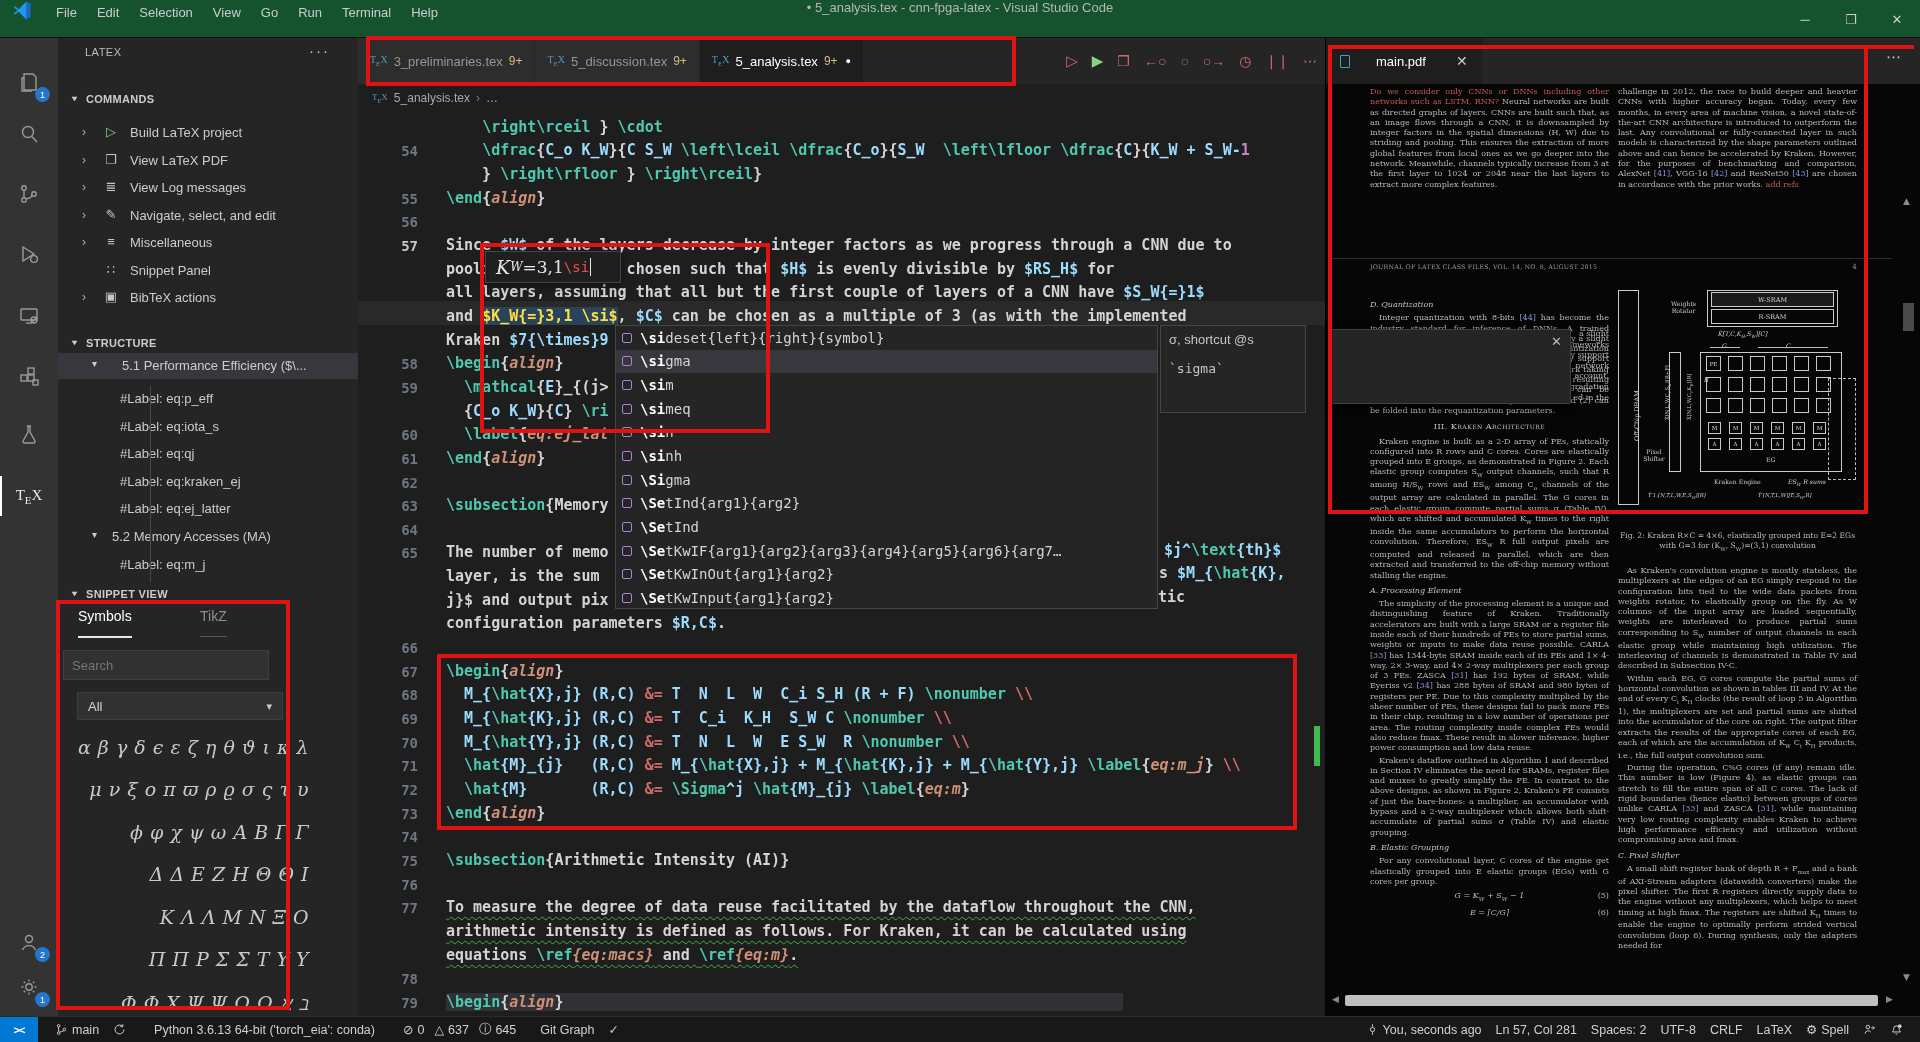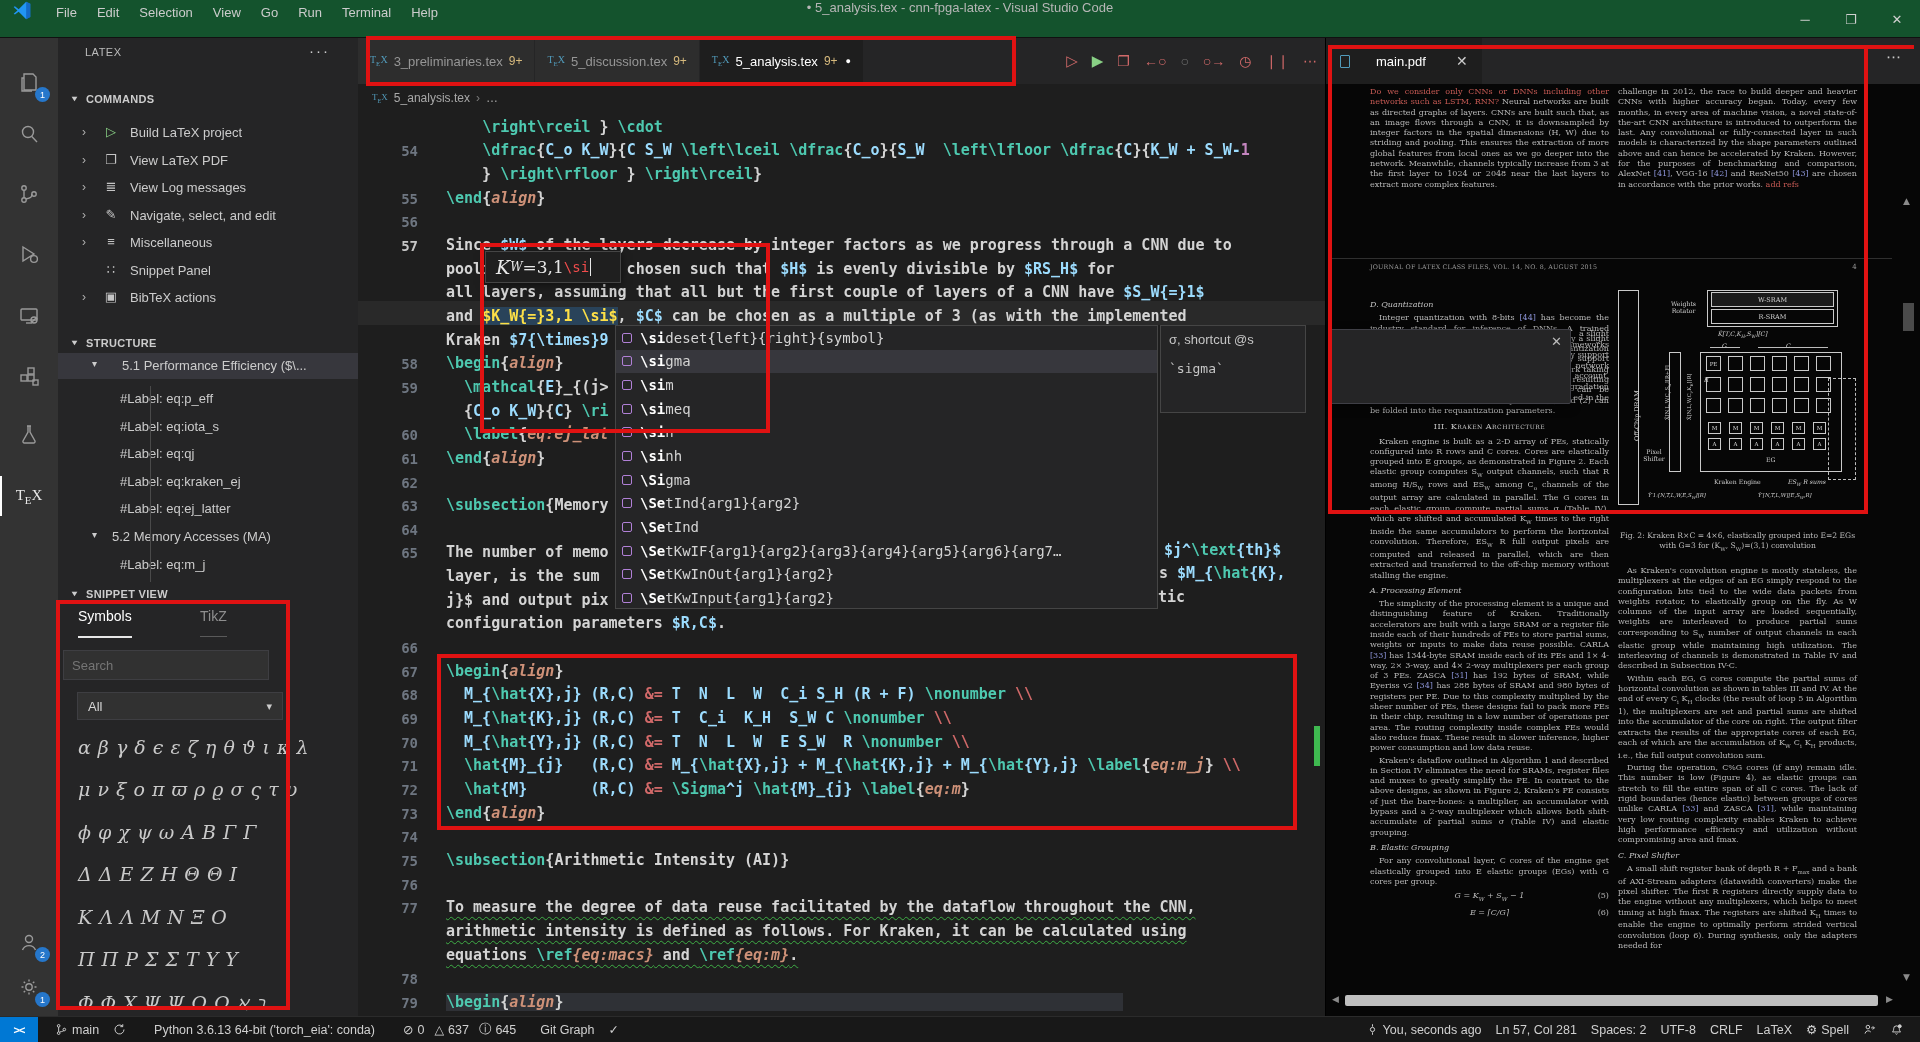--- a/index.html
+++ b/index.html
@@ -48,21 +48,21 @@
   
   .snip-tab { position:absolute; top:0; font-size:14px; color:#8f8f8f; padding-bottom:12px; }
   .snip-tab.active { color:#ffffff; border-bottom:2px solid #e7e7e7; }
   .snip-tab.inactive-u { border-bottom:1px solid #5a5a5a; }
   #snip-search { position:absolute; left:5px; width:206px; height:28px; background:#313131; border:1px solid #3e3e42;
                  color:#989898; font-size:13px; padding:14px 8px; font-family:"Liberation Sans",sans-serif; }
   #snip-filter { position:absolute; left:19px; width:206px; height:28px; background:#313131; border:1px solid #3e3e42;
                  color:#d6d6d6; font-size:13px; display:flex; align-items:center; padding:0 10px; }
   #snip-filter .chev { position:absolute; right:10px; font-size:11px; color:#cccccc; }
   .symbol-row { height:42.4px; font-family:"DejaVu Serif", serif; font-style:italic; font-size:19px; color:#c9c9c9;
-                white-space:nowrap; word-spacing:1px; }
+                white-space:nowrap; word-spacing:1px;text-align:right; }
 
   
   #editor { position:absolute; left:358px; top:38px; width:967px; height:978px; background:#1e1e1e; }
   #tabsbar { position:absolute; left:0; top:0; width:967px; height:46px; background:#252526; display:flex; }
   .tab { height:46px; display:flex; align-items:center; padding:0 12px; background:#2d2d2d; border-right:1px solid #252526;
          color:#969696; font-size:13px; white-space:nowrap; }
   .tab.active { background:#1e1e1e; color:#ffffff; }
   .tab .texicon { font-family:"Liberation Serif", serif; font-size:10px; color:#519aba; margin-right:6px; }
   .tab .badge { color:#d7ba7d; margin-left:6px; font-size:12px; }
   .tab .dot { color:#ffffff; margin-left:8px; font-size:9px; }

